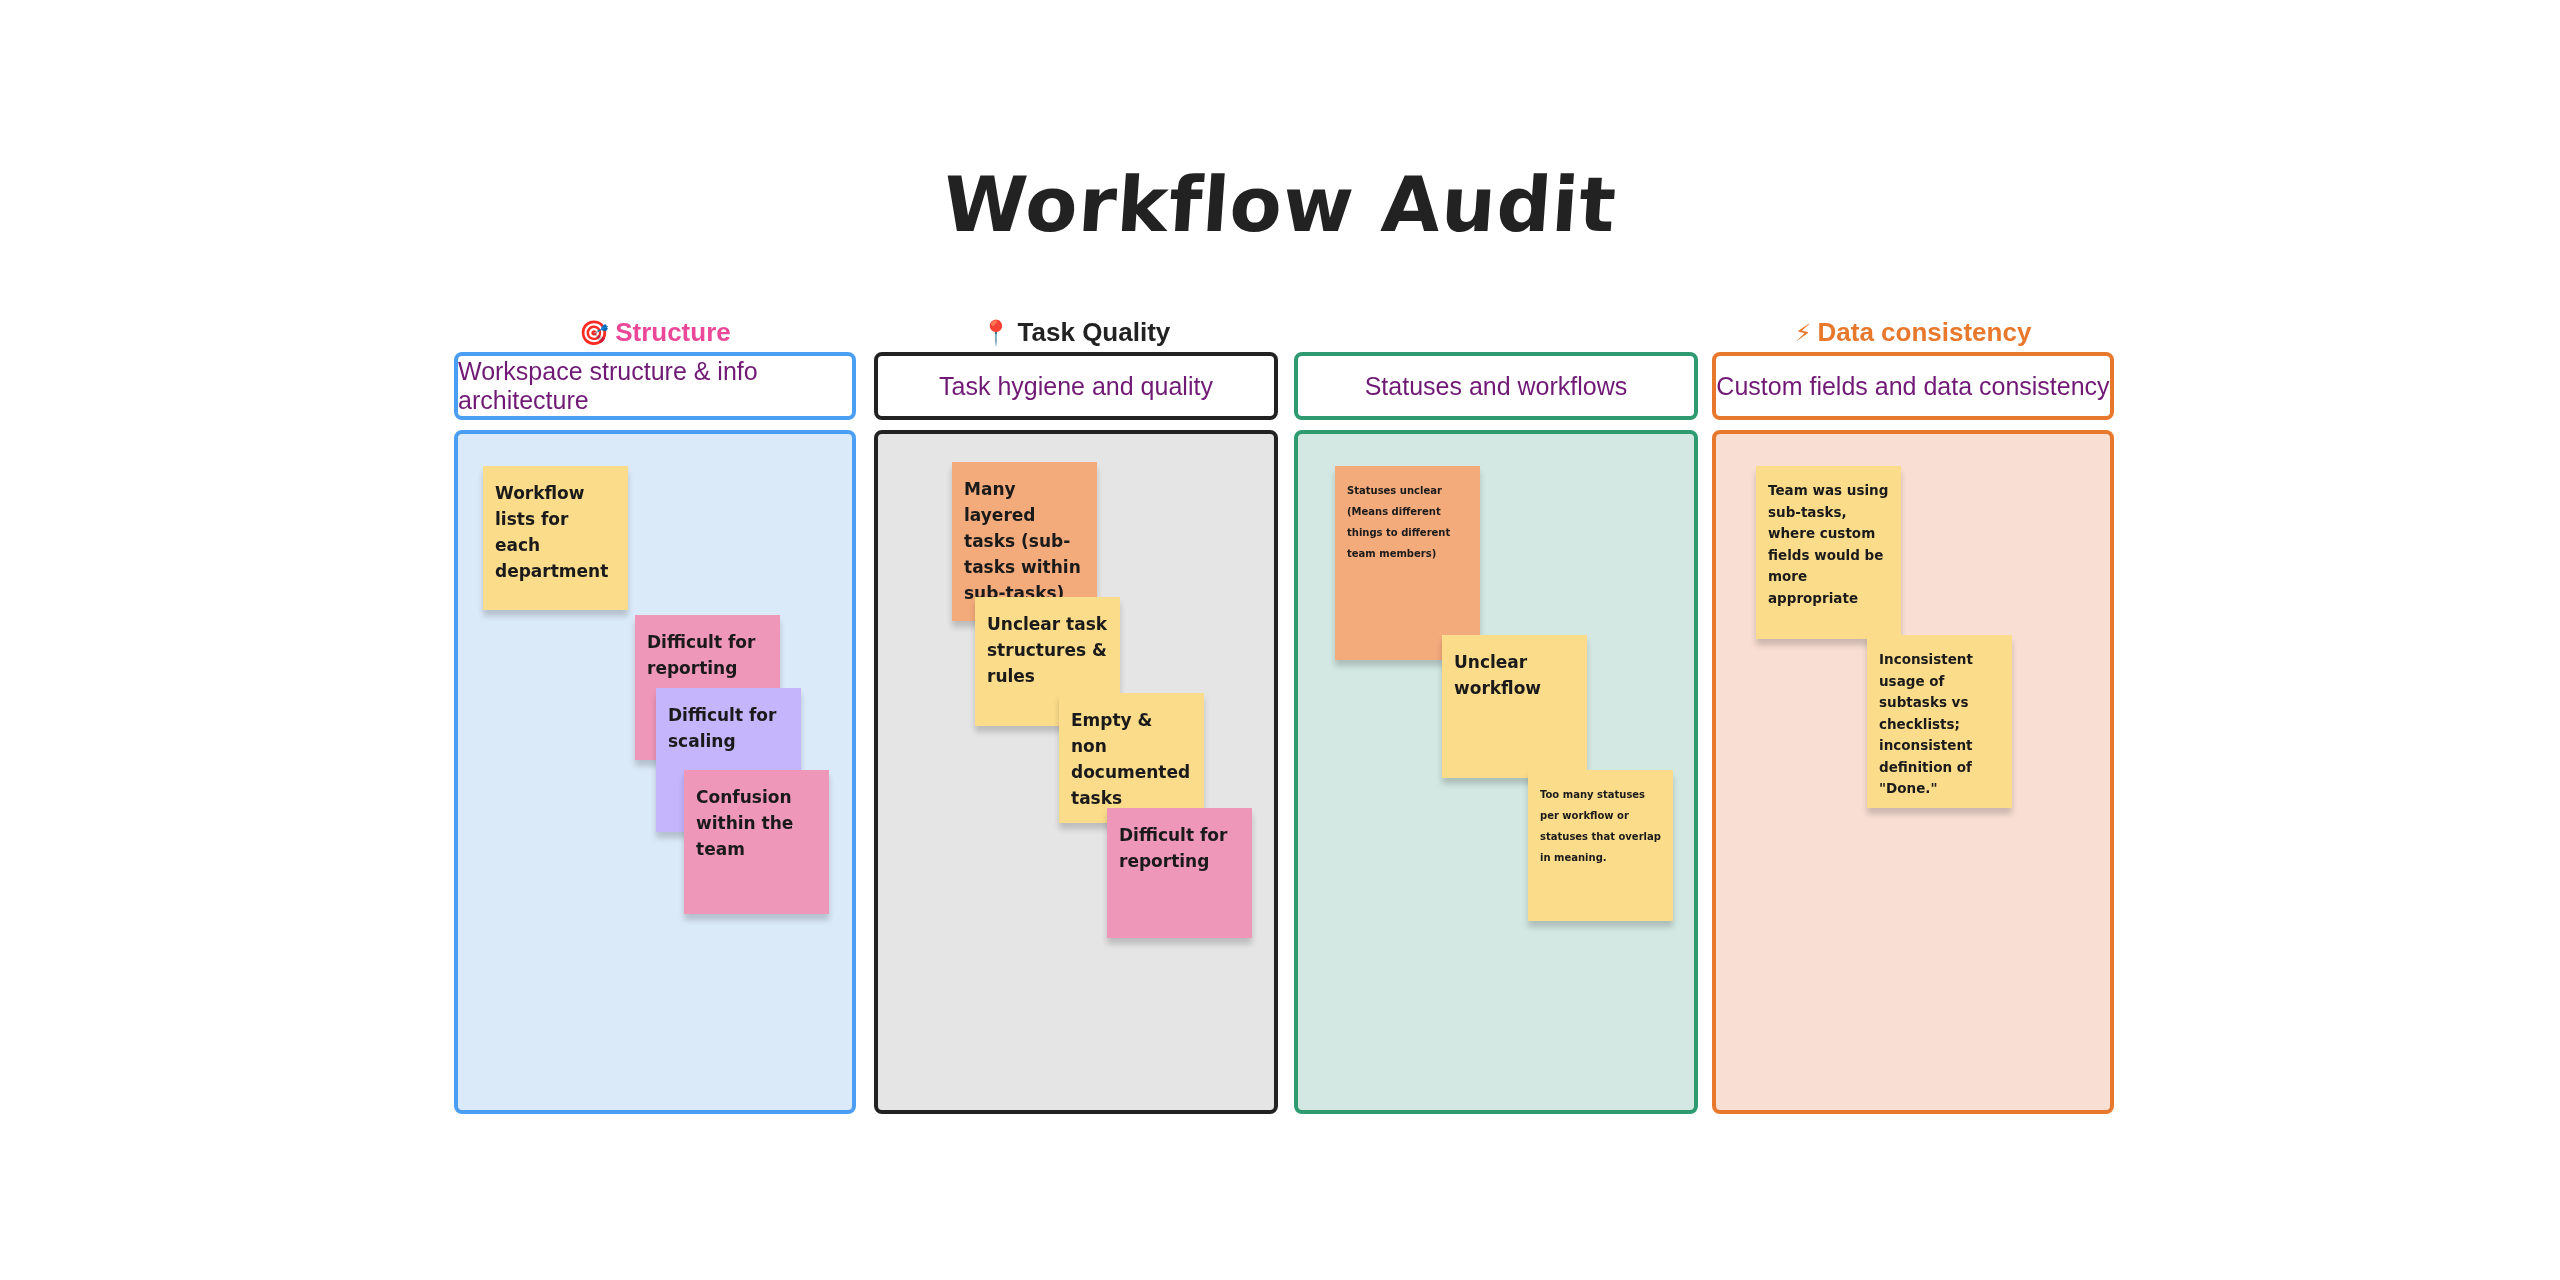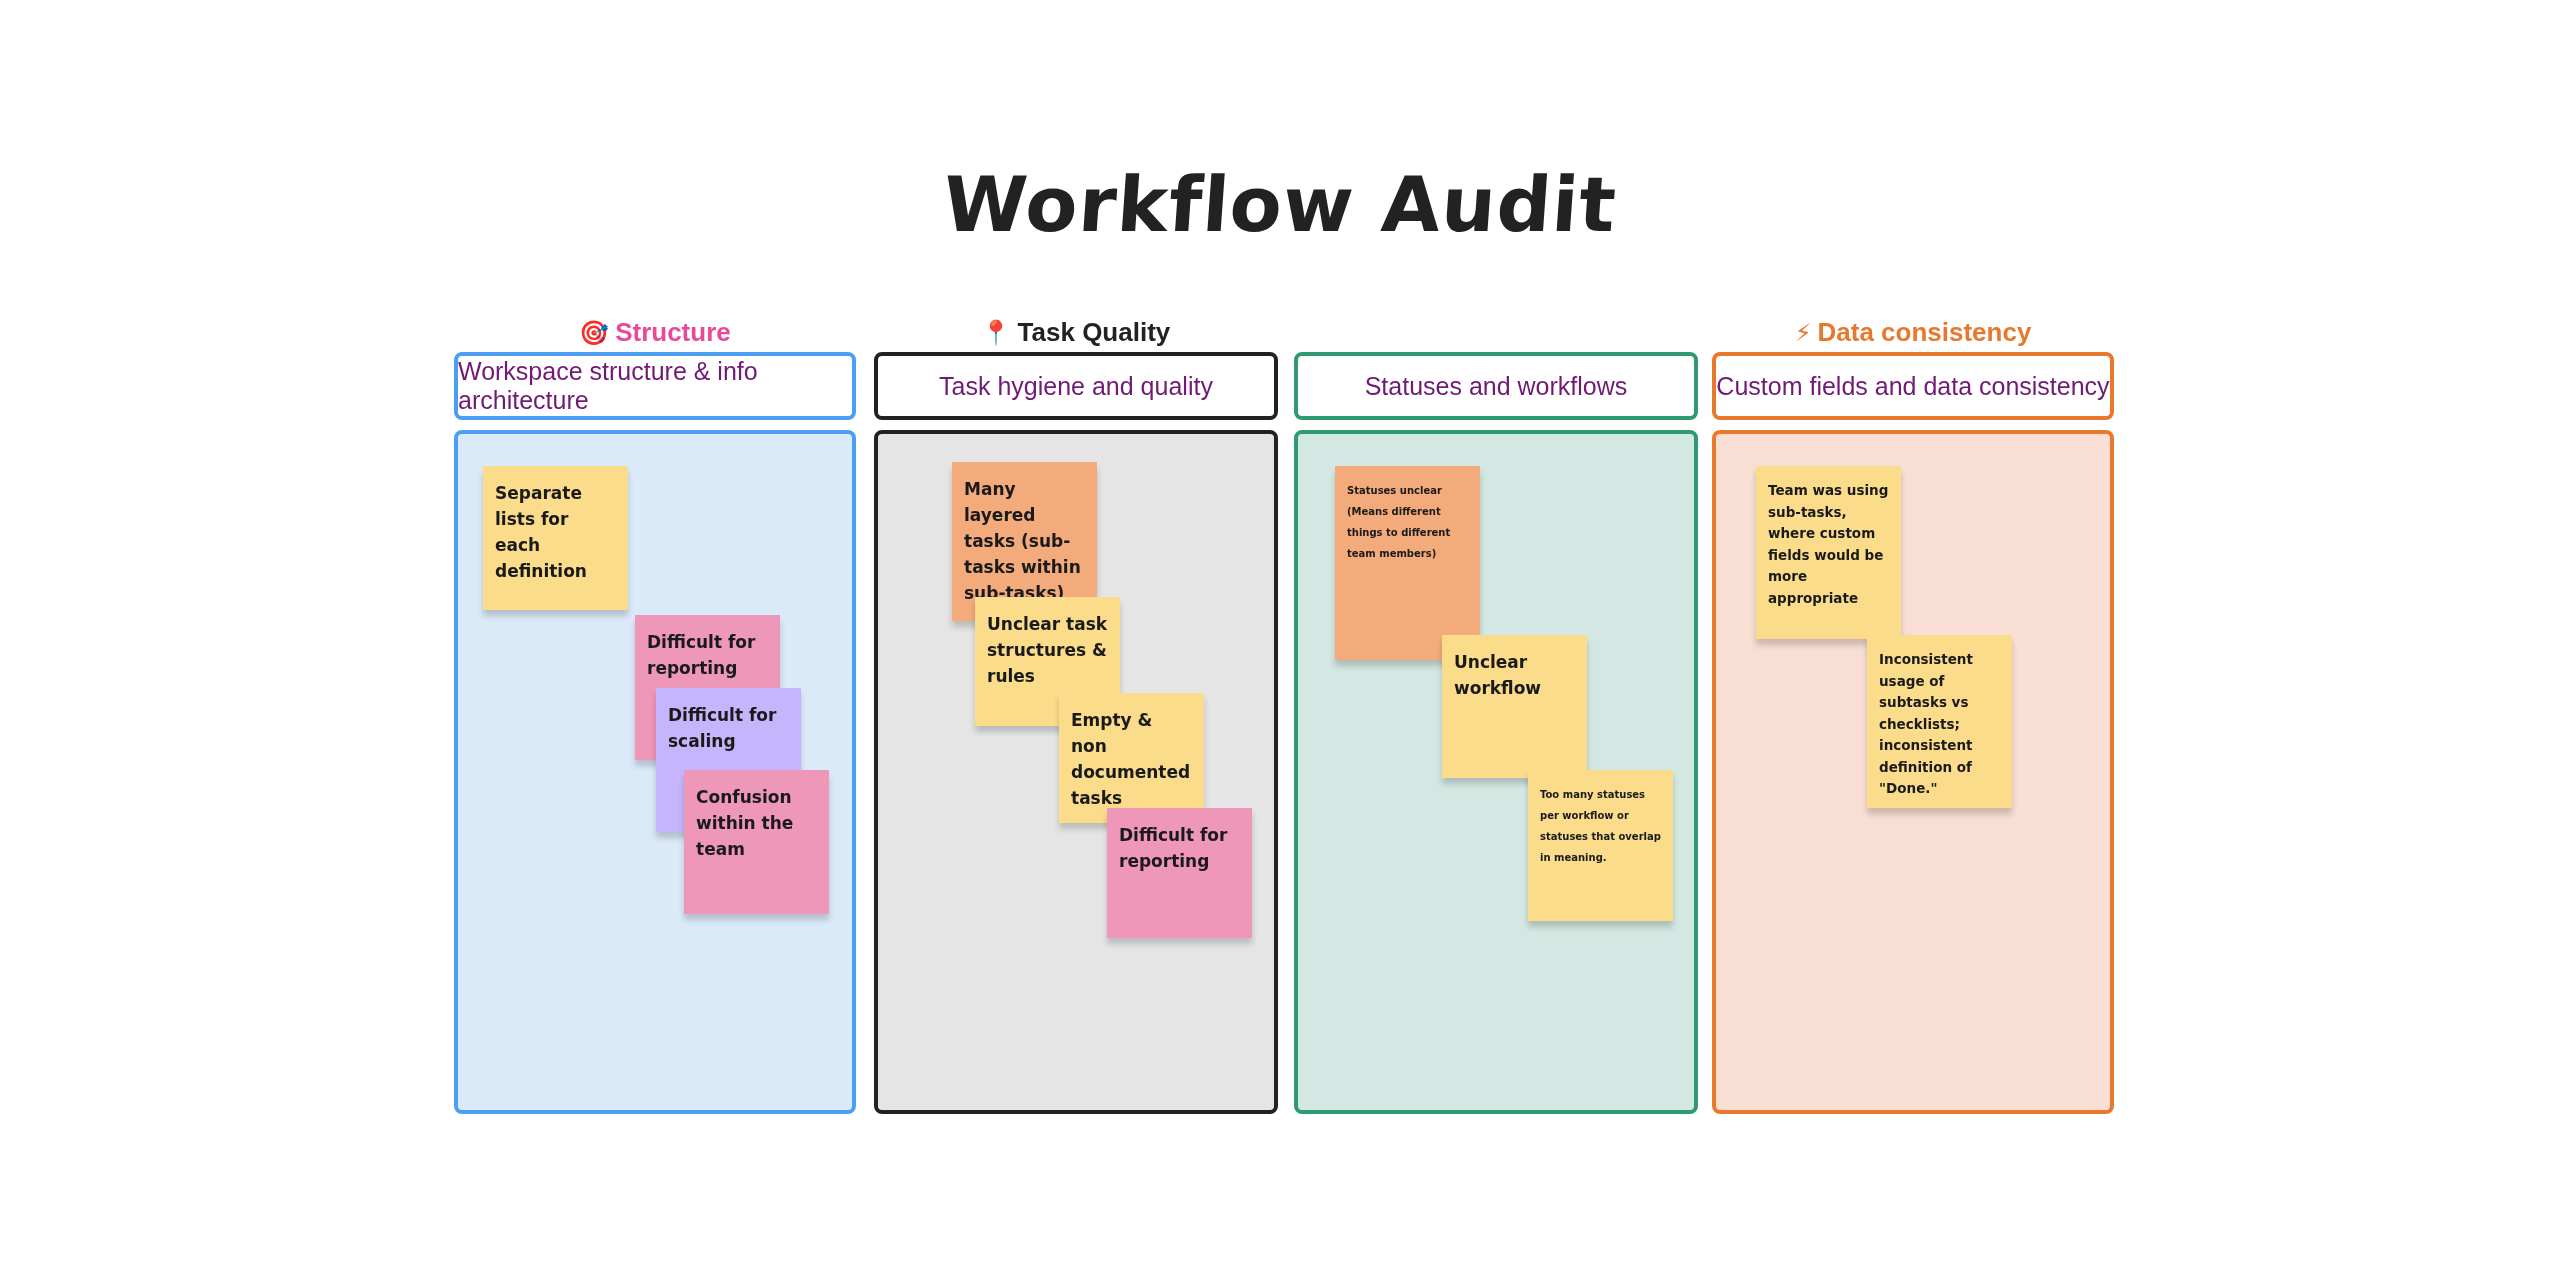--- a/index.html
+++ b/index.html
@@ -69,21 +69,21 @@
 </div>
 <div class="column-header-box" style="left:1294px; width:404px; border-color:#2e9a6f;">Statuses and workflows</div>
 <div class="column-body" style="left:1294px; width:404px; border-color:#2e9a6f; background:#d3e8e2;"></div>
 
 <div class="column-heading" style="left:1712px; width:402px; color:#e8782c;">
   <span class="emoji">⚡</span><span>Data consistency</span>
 </div>
 <div class="column-header-box" style="left:1712px; width:402px; border-color:#e8782c;">Custom fields and data consistency</div>
 <div class="column-body" style="left:1712px; width:402px; border-color:#e8782c; background:#f8ded3;"></div>
 
-<div class="sticky yellow" style="left:483px; top:466px; height:144px;">Separate lists for each definition</div>
+<div class="sticky yellow" style="left:483px; top:466px; height:144px;">Workflow lists for each department</div>
 <div class="sticky pink" style="left:635px; top:615px; height:145px;">Difficult for reporting</div>
 <div class="sticky lavender" style="left:656px; top:688px; height:144px;">Difficult for scaling</div>
 <div class="sticky pink" style="left:684px; top:770px; height:144px;">Confusion within the team</div>
 
 <div class="sticky orange" style="left:952px; top:462px; height:159px;">Many layered tasks (sub-tasks within sub-tasks)</div>
 <div class="sticky yellow" style="left:975px; top:597px; height:129px;">Unclear task structures &amp; rules</div>
 <div class="sticky yellow" style="left:1059px; top:693px; height:130px;">Empty &amp; non documented tasks</div>
 <div class="sticky pink" style="left:1107px; top:808px; height:130px;">Difficult for reporting</div>
 
 <div class="sticky orange small" style="left:1335px; top:466px; height:194px;">Statuses unclear (Means different things to different team members)</div>

